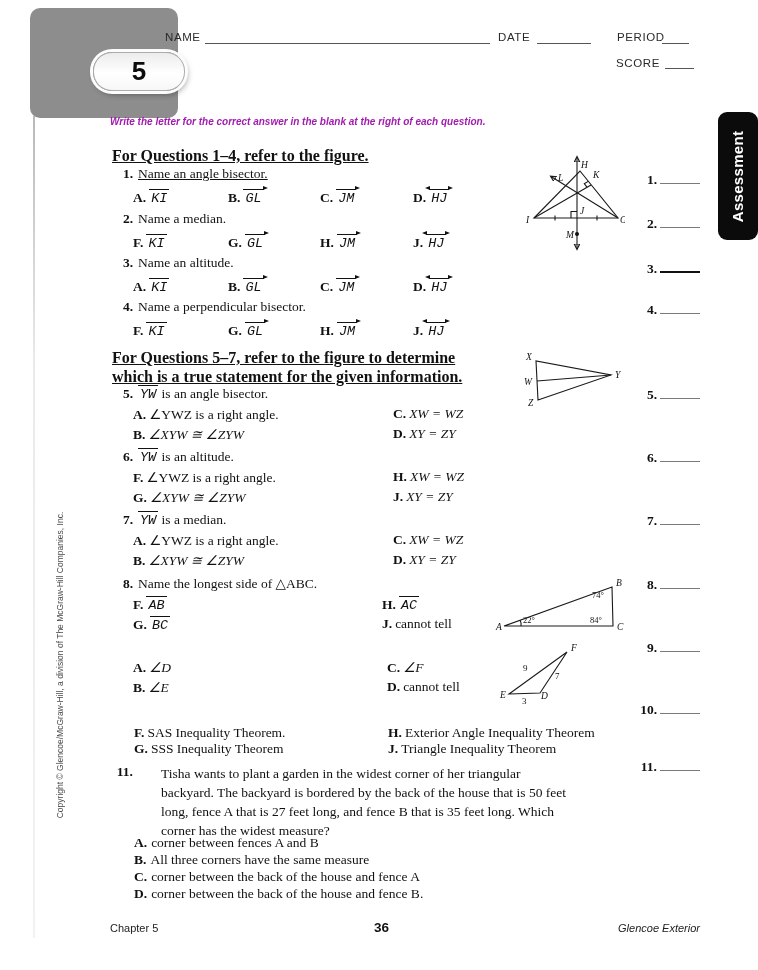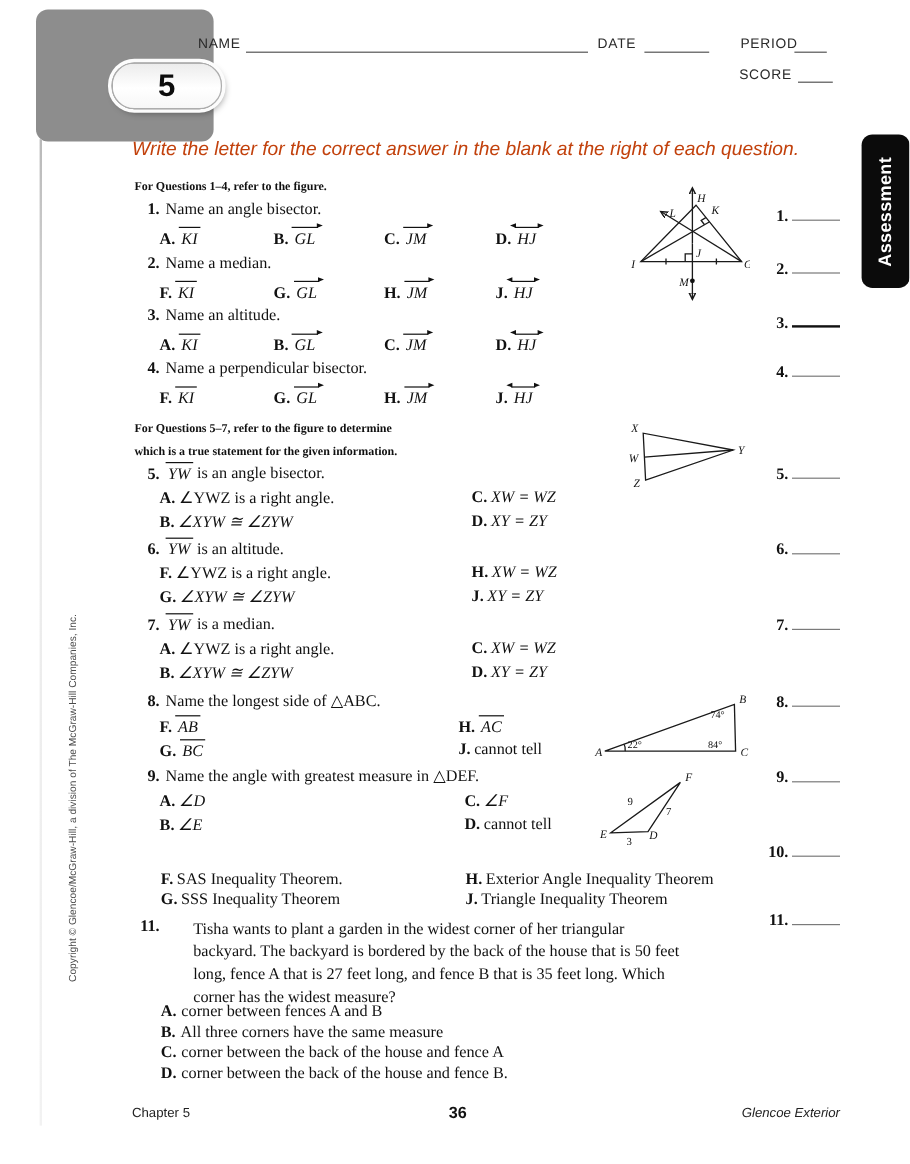--- a/index.html
+++ b/index.html
@@ -10,34 +10,34 @@
   .page-edge{position:absolute;left:33px;top:116px;width:2px;height:822px;background:linear-gradient(#b9b9b9,#eaeaea 30%,#f2f2f2);}
   .badge-pill{position:absolute;left:93px;top:52px;width:90px;height:37px;border-radius:19px;
     background:linear-gradient(180deg,#ececec,#ffffff 55%,#f7f7f7);
     border:1px solid #adadad;box-shadow:0 0 0 3px #fcfcfc,2px 3px 6px rgba(0,0,0,.4);
     display:flex;align-items:center;justify-content:center;
     font-family:"Liberation Sans",sans-serif;font-weight:bold;font-size:26px;color:#0d0d0d;}
   .title{position:absolute;left:192px;top:56px;font-family:"Liberation Sans",sans-serif;font-weight:bold;font-size:23px;letter-spacing:-0.3px;color:#0a0a0a;}
   .hl{position:absolute;font-family:"Liberation Sans",sans-serif;font-size:11.5px;letter-spacing:.6px;color:#2a2a2a;}
   .fline{position:absolute;height:0;border-bottom:1.3px solid #555;}
 
-  .instr{position:absolute;left:110px;top:116px;font-family:"Liberation Sans",sans-serif;font-weight:normal;font-style:italic;font-size:16px;color:#c2410c;white-space:nowrap;}
-  .sechdr{position:absolute;font-weight:bold;font-size:10px;line-height:19px;white-space:nowrap;}
+  .instr{position:absolute;left:110px;top:116px;font-family:"Liberation Sans",sans-serif;font-weight:bold;font-style:italic;font-size:10px;color:#a21caf;white-space:nowrap;}
+  .sechdr{position:absolute;font-weight:bold;font-size:16px;line-height:19px;white-space:nowrap;text-decoration:underline;}
 
   .stem{position:absolute;left:112px;font-size:13.5px;white-space:nowrap;}
   .qn{display:inline-block;width:21px;text-align:right;margin-right:5px;font-weight:bold;}
   .row{position:absolute;font-size:13.5px;height:18px;}
   .ch{position:absolute;white-space:nowrap;}
   .ch b{margin-right:3px;}
   .c0{left:0}.c1{left:95px}.c2{left:187px}.c3{left:280px}
   .colL{left:0}.colR{left:260px}.colR8{left:249px}.colR9{left:254px}
   .it{font-style:italic;}
 
   
-  .m{display:inline-block;position:relative;font-style:italic;line-height:1.05;padding:1.5px 2px 0;border-top:1.2px solid #111;}
+  .m{display:inline-block;position:relative;font-style:italic;line-height:1.05;padding:1.5px 2px 0;border-top:1.2px solid #111;font-family:Liberation Mono, monospace;}
   .m.ray::after,.m.lin::after{content:"";position:absolute;right:-4px;top:-4.1px;width:0;height:0;
     border-top:2.6px solid transparent;border-bottom:2.6px solid transparent;border-left:5px solid #111;}
   .m.lin::before{content:"";position:absolute;left:-4px;top:-4.1px;width:0;height:0;
     border-top:2.6px solid transparent;border-bottom:2.6px solid transparent;border-right:5px solid #111;}
 
   .para{position:absolute;left:134px;font-size:13.5px;line-height:19px;white-space:nowrap;}
   .pnum{position:absolute;left:112px;width:21px;text-align:right;font-weight:bold;font-size:13.5px;}
   .opt{position:absolute;left:134px;font-size:13.5px;white-space:nowrap;}
   .opt b{margin-right:4px;}
 
@@ -83,21 +83,21 @@
   <div class="fline" style="left:537px;top:43px;width:54px;"></div>
   <div class="hl" style="left:617px;top:31px;">PERIOD</div>
   <div class="fline" style="left:662px;top:43px;width:27px;"></div>
   <div class="hl" style="left:616px;top:57px;">SCORE</div>
   <div class="fline" style="left:665px;top:68px;width:29px;"></div>
 
   <div class="instr">Write the letter for the correct answer in the blank at the right of each question.</div>
 
   <div class="sechdr" style="left:112px;top:146px;">For Questions 1–4, refer to the figure.</div>
 
-  <div class="stem" style="top:166px;"><span class="qn">1.</span><span>Name an angle bisector.</span></div>
+  <div class="stem" style="top:166px;text-decoration:underline;"><span class="qn">1.</span><span>Name an angle bisector.</span></div>
   <div class="row" style="left:133px;top:189px;">
     <span class="ch c0"><b>A.</b><span class="m">KI</span></span>
     <span class="ch c1"><b>B.</b><span class="m ray">GL</span></span>
     <span class="ch c2"><b>C.</b><span class="m ray">JM</span></span>
     <span class="ch c3"><b>D.</b><span class="m lin">HJ</span></span>
   </div>
 
   <div class="stem" style="top:211px;"><span class="qn">2.</span><span>Name a median.</span></div>
   <div class="row" style="left:133px;top:234px;">
     <span class="ch c0"><b>F.</b><span class="m">KI</span></span>
@@ -205,21 +205,20 @@
     <path d="M10,52 L118,13 L119,52 Z"></path>
     <path d="M27,52 Q27.5,48.5 26,46.2"></path>
     <text x="2" y="56">A</text>
     <text x="122" y="12">B</text>
     <text x="123" y="56">C</text>
     <text class="deg" x="29" y="49">22°</text>
     <text class="deg" x="98" y="24">74°</text>
     <text class="deg" x="96" y="49">84°</text>
   </svg>
 
-  <div class="stem" style="top:638px;"><span class="qn">9.</span><span>Name the angle with greatest measure in △DEF.</span></div>
   <div class="row" style="left:133px;top:659px;">
     <span class="ch colL"><b>A.</b><span class="it">∠D</span></span>
     <span class="ch colR9"><b>C.</b><span class="it">∠F</span></span>
   </div>
   <div class="row" style="left:133px;top:679px;">
     <span class="ch colL"><b>B.</b><span class="it">∠E</span></span>
     <span class="ch colR9"><b>D.</b><span>cannot tell</span></span>
   </div>
 
   <svg class="fig" style="left:494px;top:641px;" width="102" height="64" viewBox="0 0 102 64">

